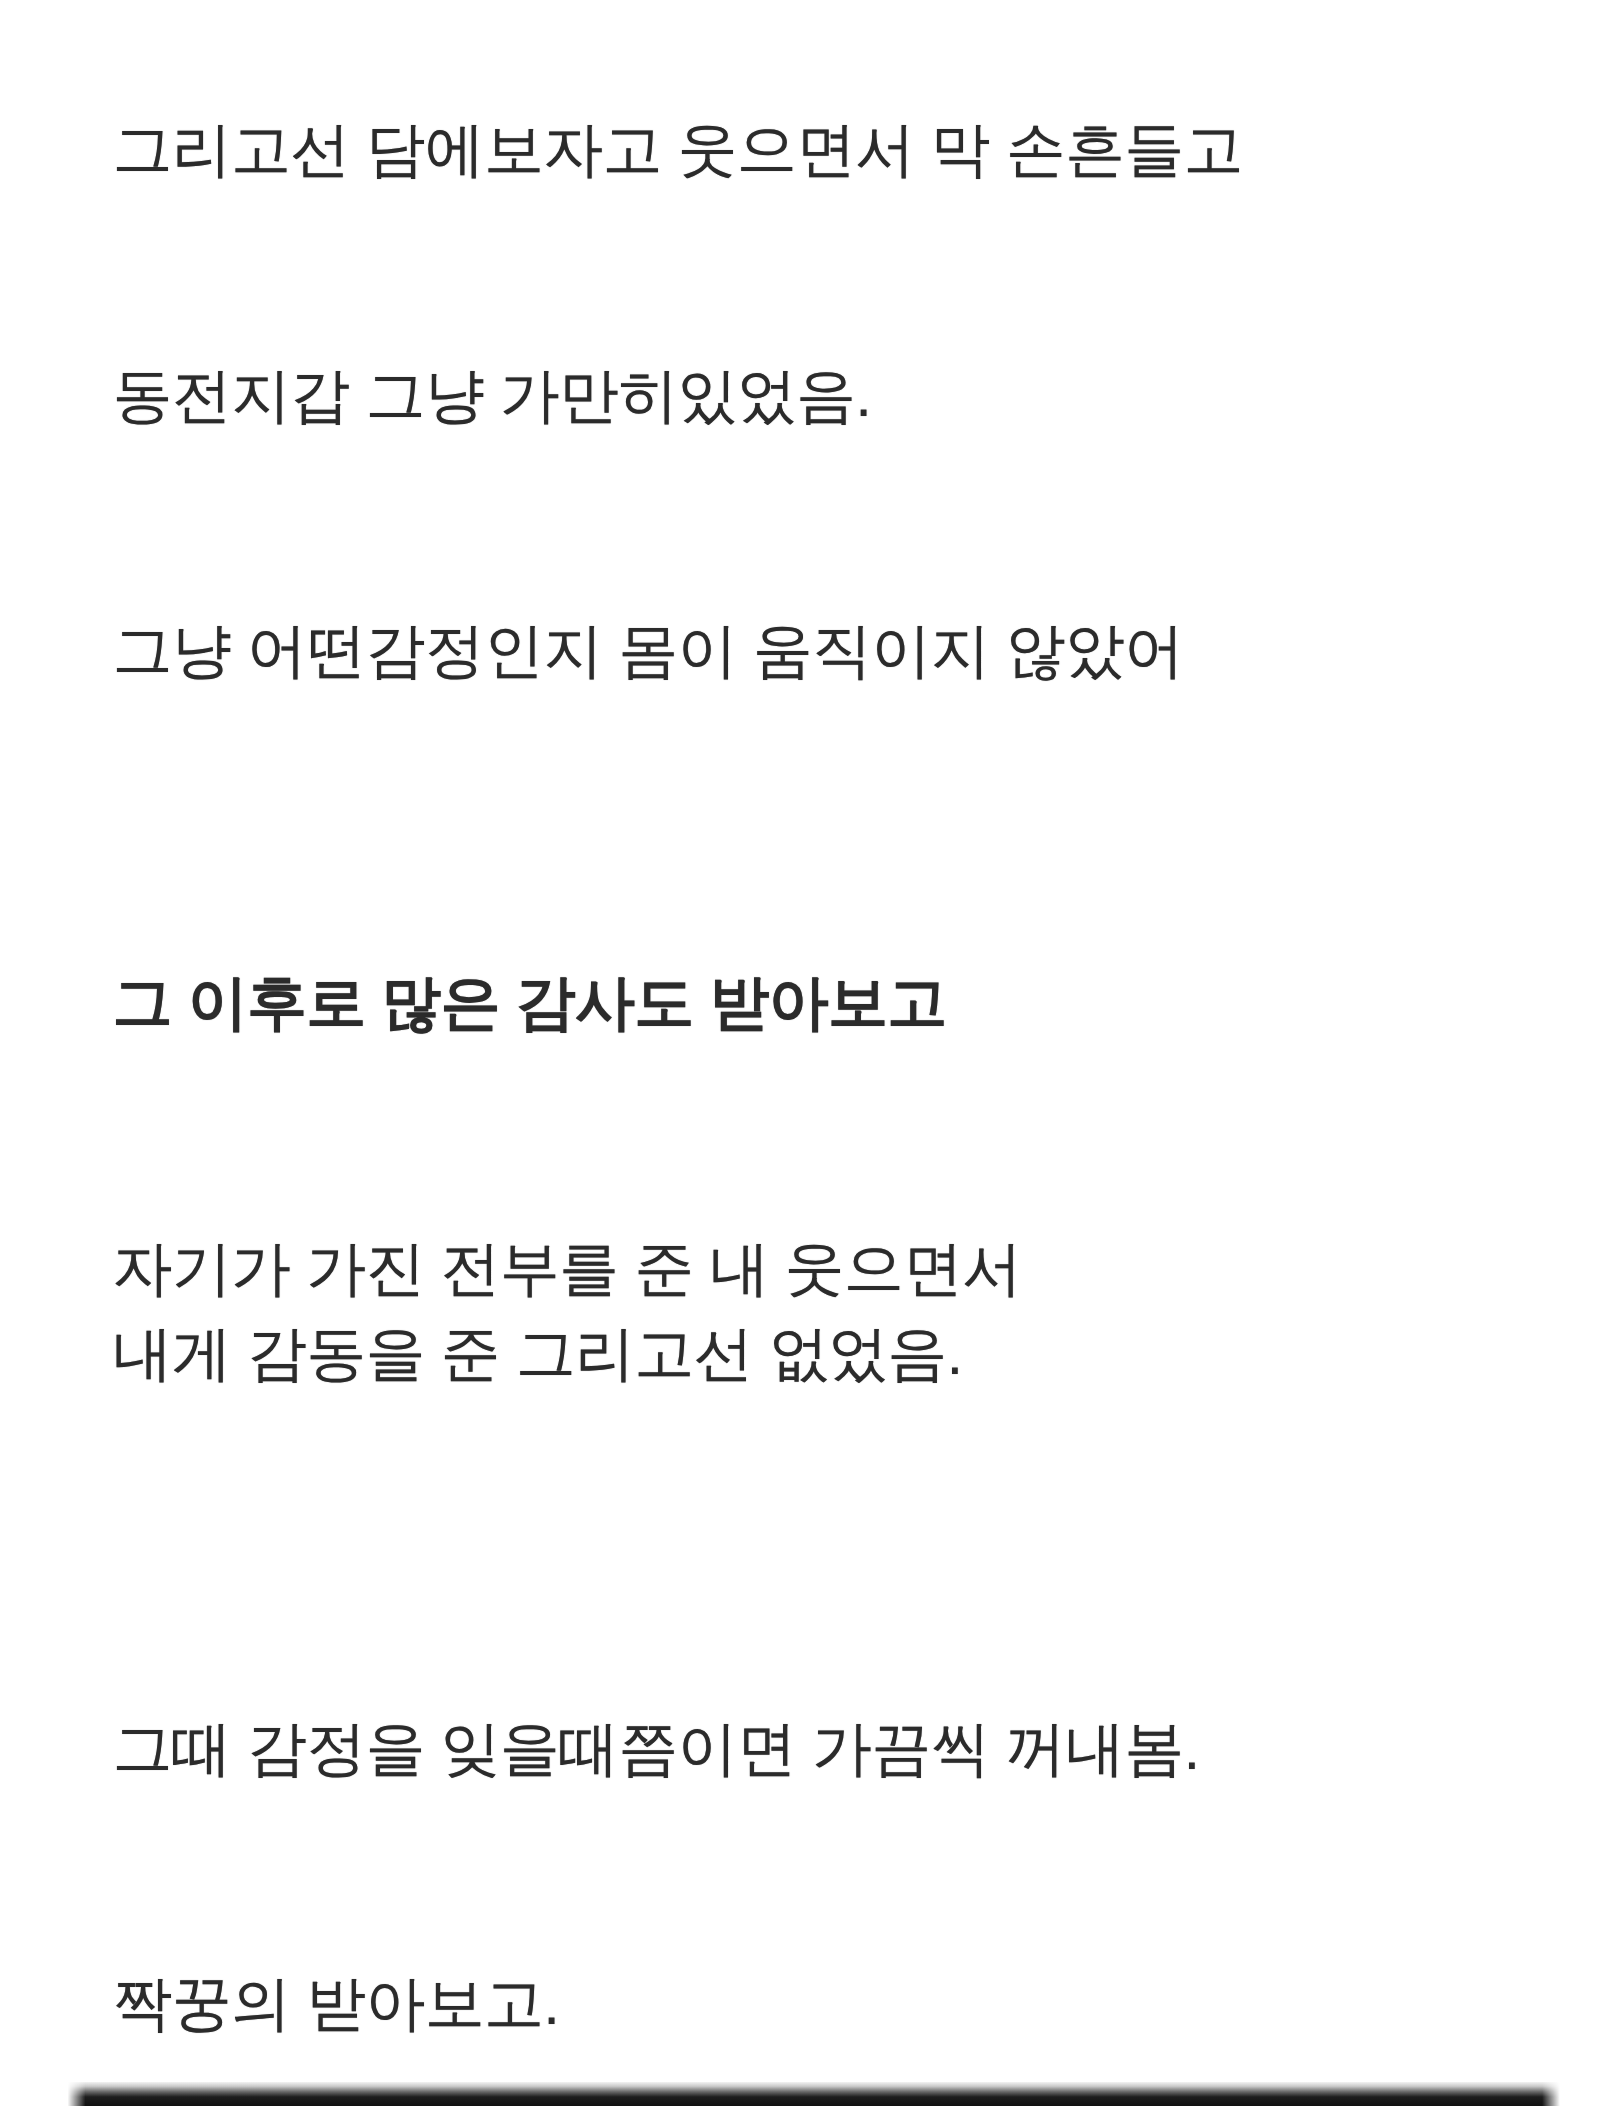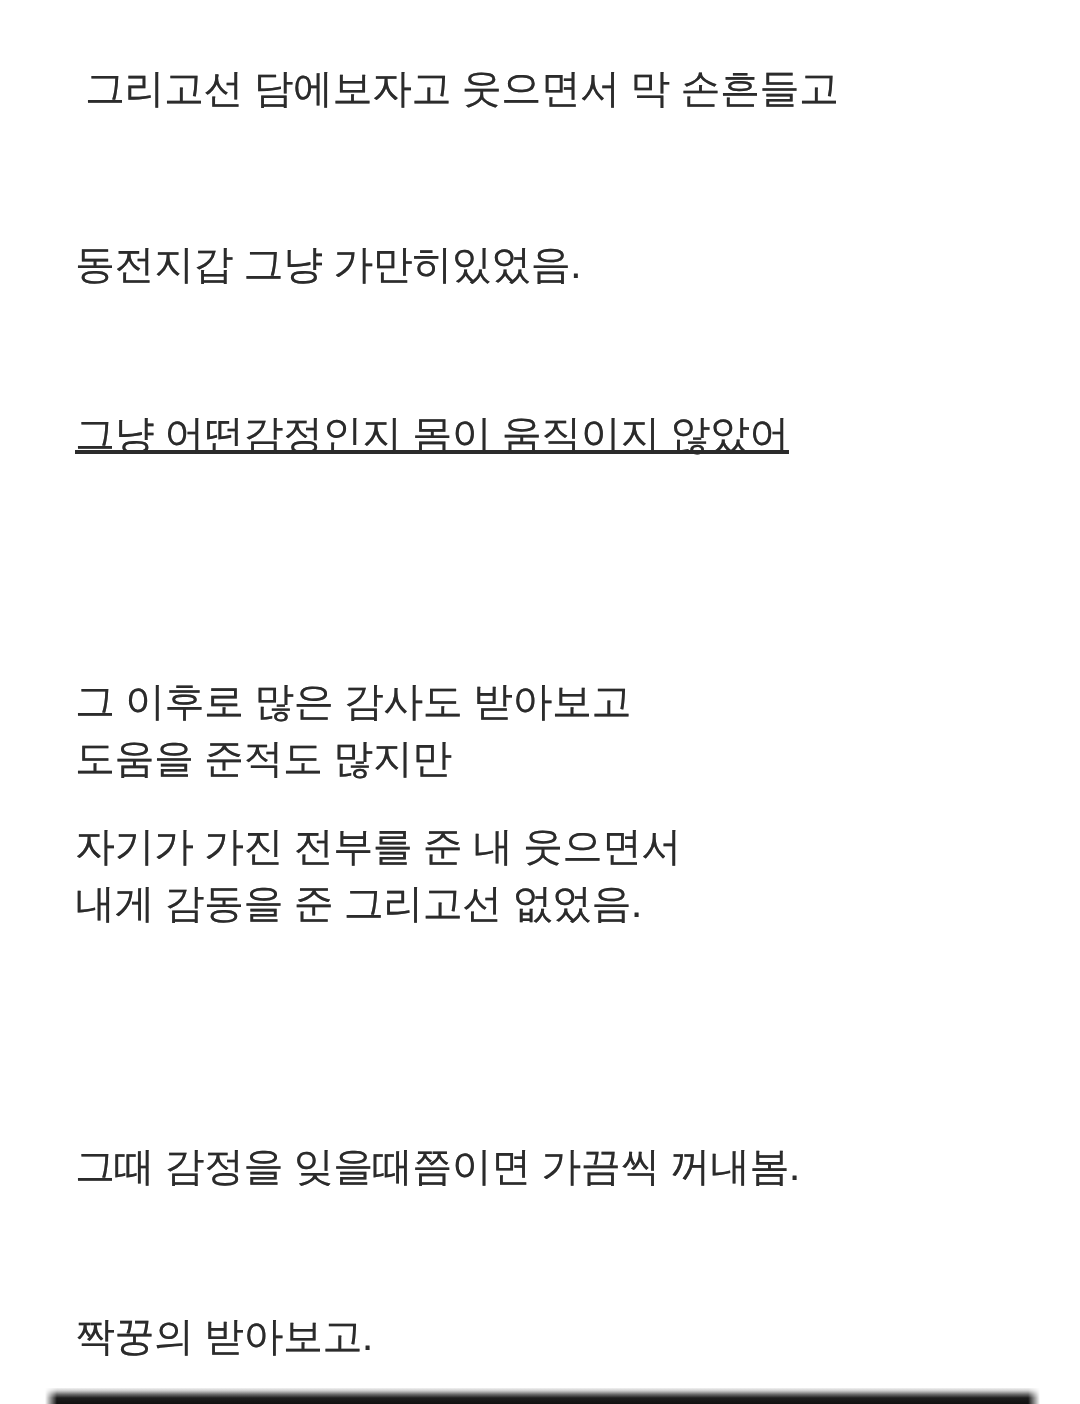--- a/index.html
+++ b/index.html
@@ -28,24 +28,24 @@
     line-height: 57px;
     letter-spacing: -0.5px;
     font-weight: 500;
     white-space: nowrap;
     
     text-shadow: 0 0 0.6px rgba(43,43,43,0.55);
   }
   .para .text-line {
     display: block;
   }
-  .p1 { top: 60px; margin-left: 10px; }
+  .p1 { top: 72px; }
   .p2 { top: 236px; }
-  .p3 { top: 406px; text-decoration: underline; }
-  .p4 { top: 673px; }
+  .p3 { top: 406px; }
+  .p4 { top: 641px; font-weight: bold; }
   .p5 { top: 818px; }
   .p6 { top: 1138px; }
   .p7 { top: 1308px; }
   .next-image-strip {
     position: absolute;
     left: 45px;
     width: 995px;
     top: 1388px;
     height: 16px;
     background: linear-gradient(
@@ -73,21 +73,20 @@
   <div class="para p2">
     <span class="text-line">동전지갑 그냥 가만히있었음.</span>
   </div>
 
   <div class="para p3">
     <span class="text-line">그냥 어떤감정인지 몸이 움직이지 않았어</span>
   </div>
 
   <div class="para p4">
     <span class="text-line">그 이후로 많은 감사도 받아보고</span>
-    <span class="text-line">도움을 준적도 많지만</span>
   </div>
 
   <div class="para p5">
     <span class="text-line">자기가 가진 전부를 준 내 웃으면서</span>
     <span class="text-line">내게 감동을 준 그리고선 없었음.</span>
   </div>
 
   <div class="para p6">
     <span class="text-line">그때 감정을 잊을때쯤이면 가끔씩 꺼내봄.</span>
   </div>

